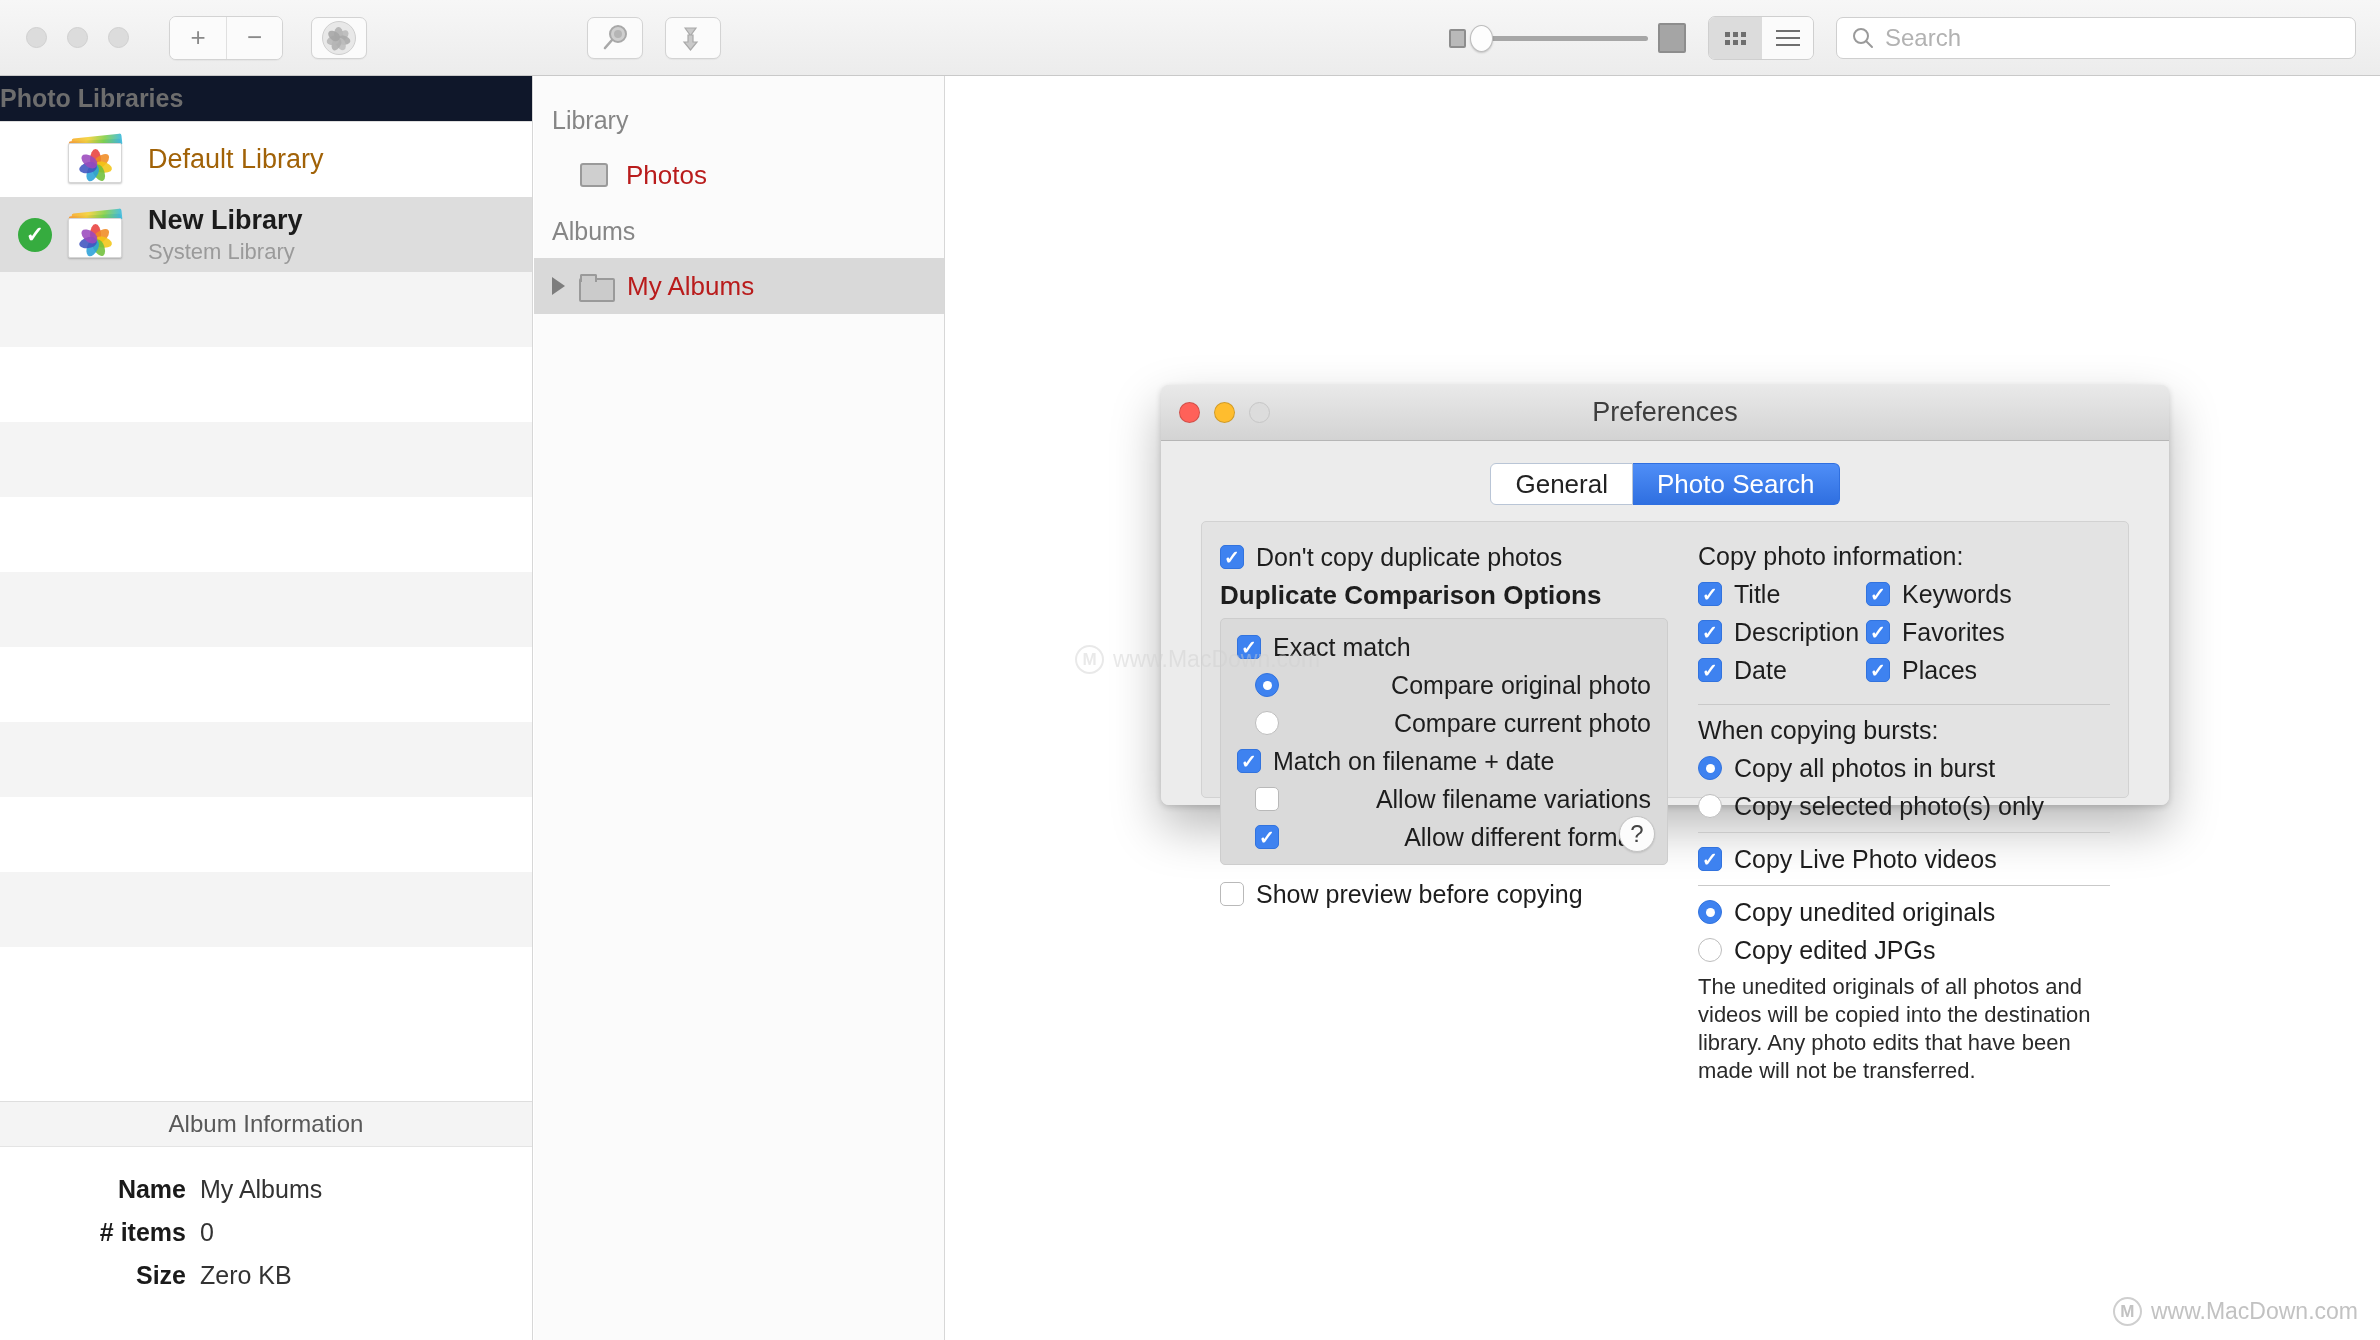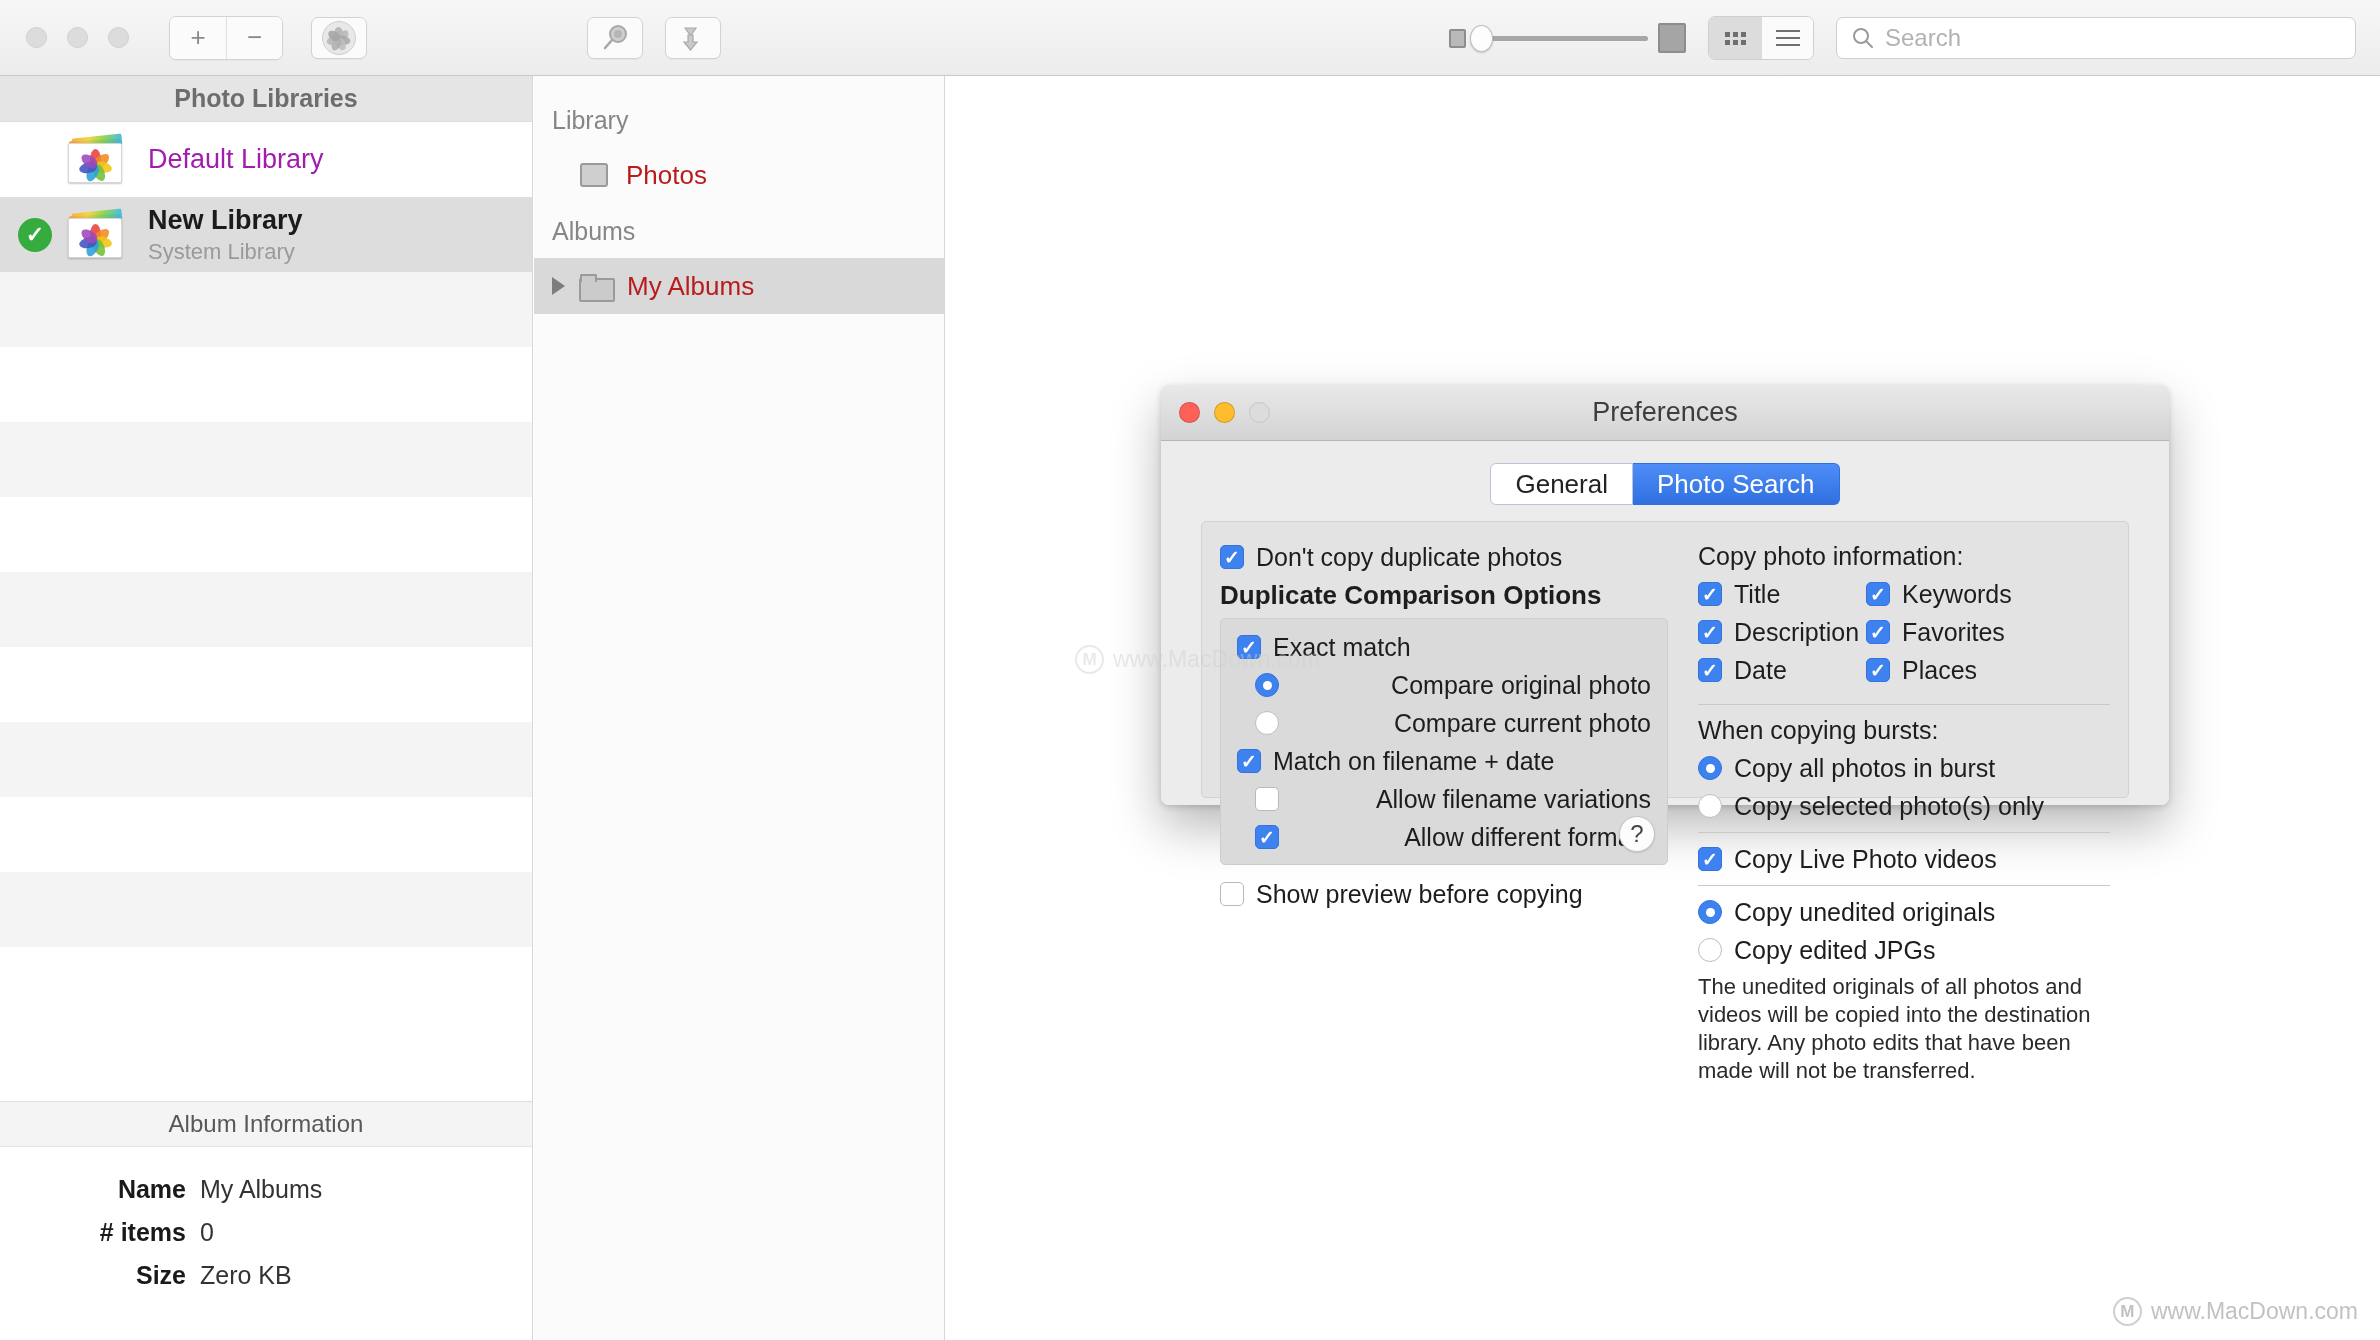--- a/index.html
+++ b/index.html
@@ -62,22 +62,22 @@
 
   .searchbox { width: 520px; height: 42px; border: 1px solid #cfcfcf; border-radius: 7px;
       background: #fff; display: flex; align-items: center; padding: 0 14px; }
   .searchbox input { border: none; outline: none; font-size: 24px; color: #701a75;
       font-family: "Liberation Sans", sans-serif; width: 100%; background: transparent; }
   .searchbox input::placeholder { color: #b2b2b2; }
 
   
   .sidebar { position: absolute; top: 76px; left: 0; width: 533px; height: 1264px;
      background: #fff; border-right: 1px solid #d7d7d7; }
-  .sb-header { height: 46px; background: #e5e5e5; border-bottom: 1px solid #dedede;
-     display: flex; align-items: center; justify-content: center; }
+  .sb-header { height: 46px; background: #0f172a; border-bottom: 1px solid #dedede;
+     display: flex; align-items: center; }
   .sb-header span { font-size: 25px; font-weight: bold; color: #6d6d6d; }
   .sb-rows { position: relative; }
   .sb-row { height: 75px; display: flex; align-items: center; padding-left: 18px; }
   .sb-row.odd { background: #f4f4f4; }
   .sb-row.even { background: #ffffff; }
   .sb-row.selected { background: #dddddd; }
   .sb-check { width: 34px; height: 34px; border-radius: 50%; background: #36ac3f;
      display: flex; align-items: center; justify-content: center; color: #fff;
      font-size: 22px; font-weight: bold; margin-right: 14px; flex: none; }
   .sb-check-spacer { width: 48px; flex: none; }
@@ -87,21 +87,21 @@
       background: linear-gradient(90deg,#f7b23c,#f4d549,#8fd45a,#4bbfe0); transform: rotate(-6deg); }
   .photos-icon .s2 { left: 3px; top: 4px; width: 52px; height: 12px;
       background: linear-gradient(90deg,#f39a3c,#f0c93f,#7ccf52,#43b5dd); transform: rotate(-3deg); }
   .photos-icon .s3 { left: 2px; top: 7px; width: 54px; height: 40px; background: #fff;
       border: 1px solid #d6d6d6; box-shadow: 0 1px 2px rgba(0,0,0,.22); }
   .pinwheel { position: absolute; left: 13px; top: 12px; width: 32px; height: 32px; }
   .pinwheel i { position: absolute; left: 11px; top: 1px; width: 11px; height: 18px;
       border-radius: 50% 50% 50% 50% / 60% 60% 40% 40%; transform-origin: 50% 93%; opacity: .88; }
   .sb-text { display: flex; flex-direction: column; }
   .sb-title { font-size: 27px; }
-  .sb-title.red { color: #a21caf; }
+  .sb-title.red { color: #a16207; }
   .sb-title.bold { color: #1b1b1b; font-weight: bold; }
   .sb-sub { font-size: 22px; color: #9a9a9a; margin-top: 3px; }
 
   .album-info { position: absolute; left: 0; bottom: 0; width: 532px; }
   .ai-header { height: 46px; background: #f4f4f4; border-top: 1px solid #dedede;
      border-bottom: 1px solid #e4e4e4; display: flex; align-items: center; justify-content: center; }
   .ai-header span { font-size: 24px; color: #585858; }
   .ai-body { background: #fff; padding: 28px 0 36px 0; }
   .ai-row { display: flex; margin-bottom: 14px; }
   .ai-label { width: 200px; text-align: right; font-size: 25px; font-weight: bold;

